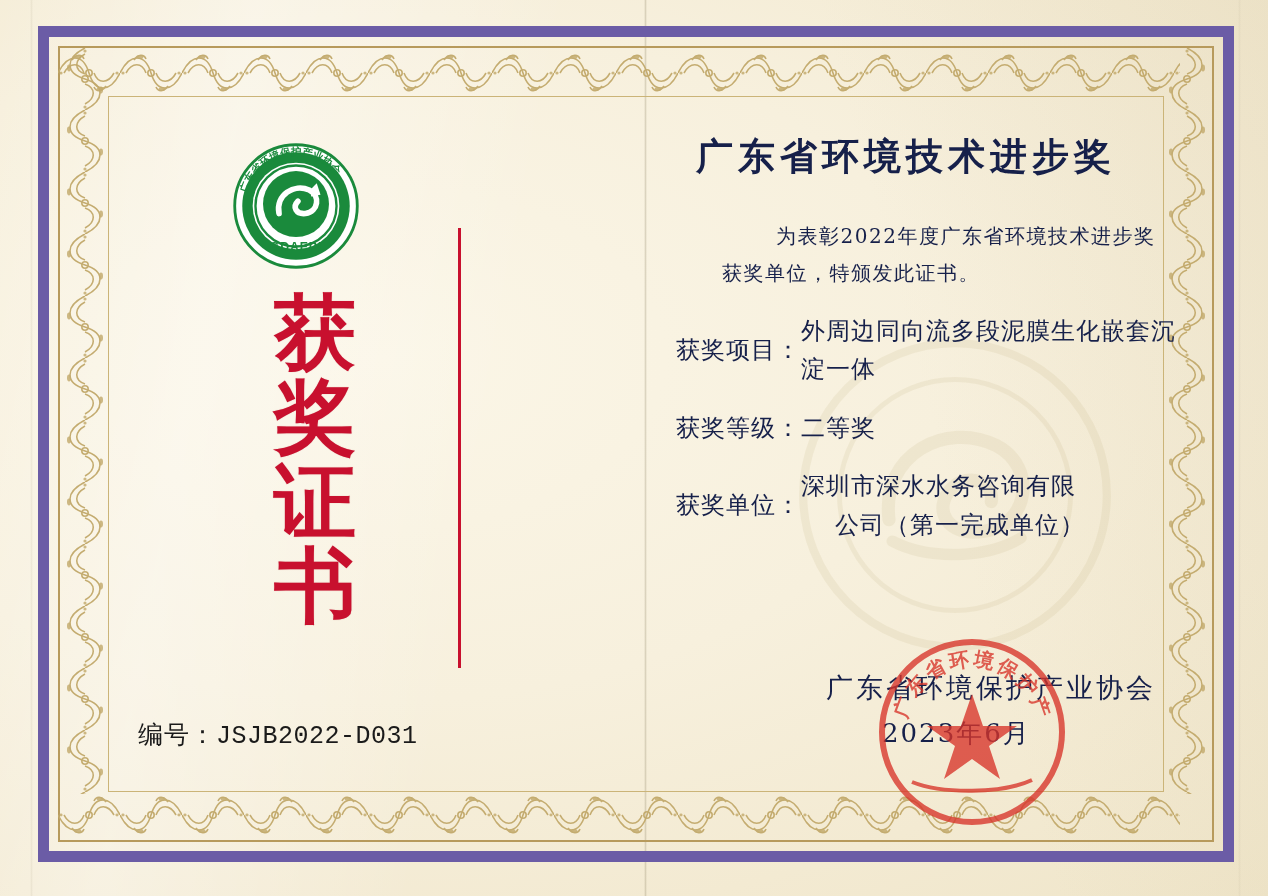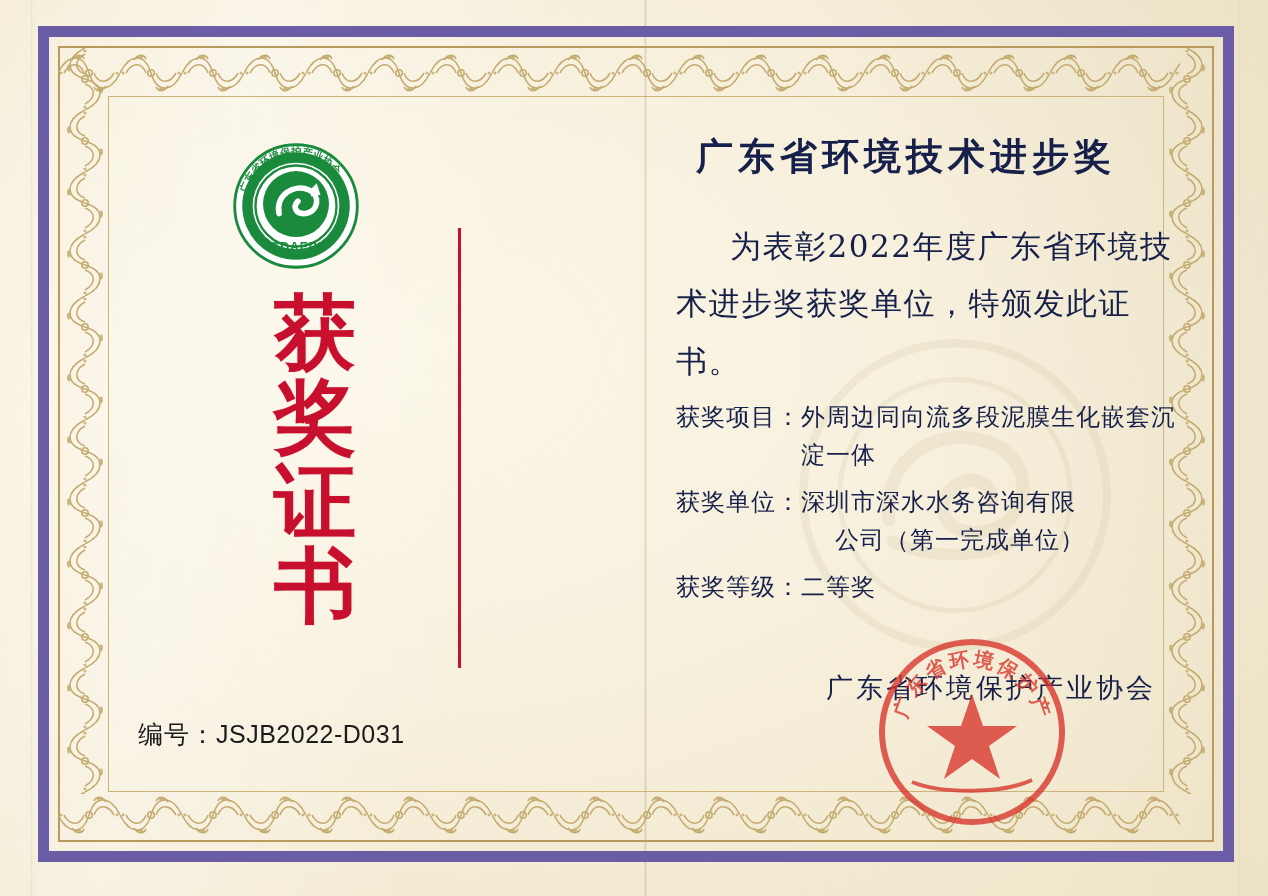--- a/index.html
+++ b/index.html
@@ -143,21 +143,21 @@
   .serial {
     position: absolute;
     left: 18px;
     top: 608px;
     font-size: 25px;
     color: #1a1a1a;
     font-family: "Liberation Serif", serif;
     letter-spacing: 1px;
   }
   .serial .label { font-family: Liberation Mono, monospace; }
-  .serial .value { font-family: Liberation Sans, sans-serif; letter-spacing: 0.5px; }
+  .serial .value { font-family: Liberation Mono, monospace; letter-spacing: 0.5px; }
 
   
   .right-panel {
     position: absolute;
     left: 676px;
     top: 120px;
     width: 500px;
     height: 690px;
     color: #1b2340;
     font-family: "DejaVu Serif", "Liberation Serif", serif;
@@ -168,34 +168,36 @@
     font-weight: bold;
     letter-spacing: 5px;
     color: #16204a;
     white-space: nowrap;
     margin: 12px 0 0 20px;
     font-family: Liberation Mono, monospace;
   }
 
   .body-text {
     margin-top: 36px;
-    font-size: 31px;
+    font-size: 20px;
     line-height: 1.85;
     letter-spacing: 1.5px;
     color: #16204a;
+    margin-left: 46px;
   }
   .body-text .indent { display: inline-block; width: 54px; }
 
   .field {
-    margin-top: 8px;
+    margin-top: 20px;
     font-size: 24px;
     line-height: 1.6;
     letter-spacing: 1px;
     color: #16204a;
     display: flex;
+    align-items: center;
   }
   .field .f-label { flex: 0 0 auto; white-space: nowrap; }
   .field .f-value { flex: 1 1 auto; }
   .field .f-value .cont { display: block; padding-left: 34px; }
 
   .signature {
     position: absolute;
     left: 150px;
     top: 550px;
     text-align: left;
@@ -334,34 +336,35 @@
     </div>
 
     <div class="field">
       <span class="f-label">获奖项目：</span>
       <span class="f-value">
         <span>外周边同向流多段泥膜生化嵌套沉淀一体</span>
       </span>
     </div>
 
     <div class="field">
+      <span class="f-label">获奖等级：</span>
+      <span class="f-value">二等奖</span>
+    </div>
+
+    <div class="field">
       <span class="f-label">获奖单位：</span>
       <span class="f-value">
         <span>深圳市深水水务咨询有限</span>
         <span class="cont">公司（第一完成单位）</span>
       </span>
     </div>
 
-    <div class="field">
-      <span class="f-label">获奖等级：</span>
-      <span class="f-value">二等奖</span>
-    </div>
-
     <div class="signature">
       <div>广东省环境保护产业协会</div>
+      <div class="date">2023年6月</div>
     </div>
 
     <svg class="seal" viewBox="0 0 200 200">
       <circle cx="100" cy="100" r="90" fill="none" stroke="#d8342a" stroke-width="6"></circle>
       <path id="sealpath" d="M100,100 m-66,0 a66,66 0 1,1 132,0" fill="none"></path>
       <text font-family="DejaVu Sans, sans-serif" font-size="20" font-weight="bold" fill="#d8342a" letter-spacing="3">
         <textPath href="#sealpath" startOffset="6%">广东省环境保护产业协会</textPath>
       </text>
       <path d="M100 62 L111 94 L145 94 L117 114 L128 147 L100 127 L72 147 L83 114 L55 94 L89 94 Z" fill="#d8342a"></path>
       <path d="M40 150 C70 162, 130 162, 160 148" fill="none" stroke="#d8342a" stroke-width="4"></path>

